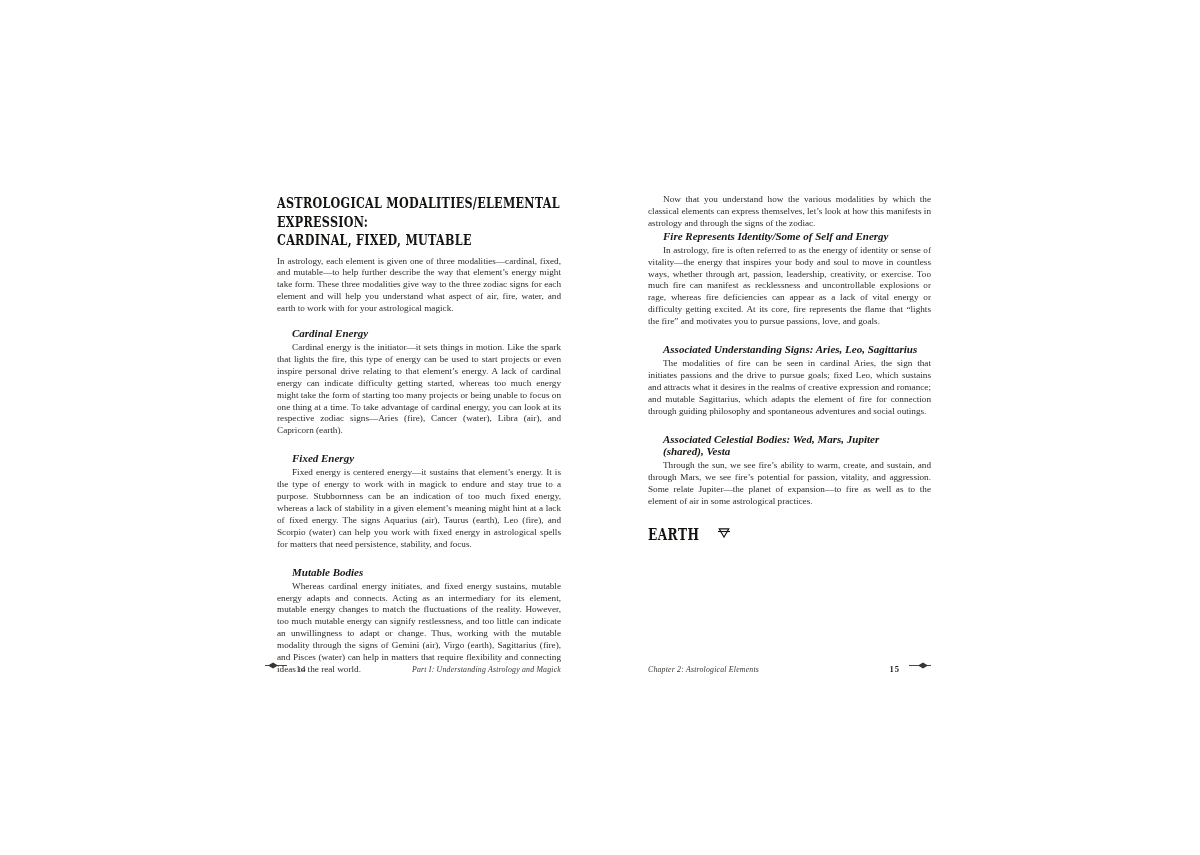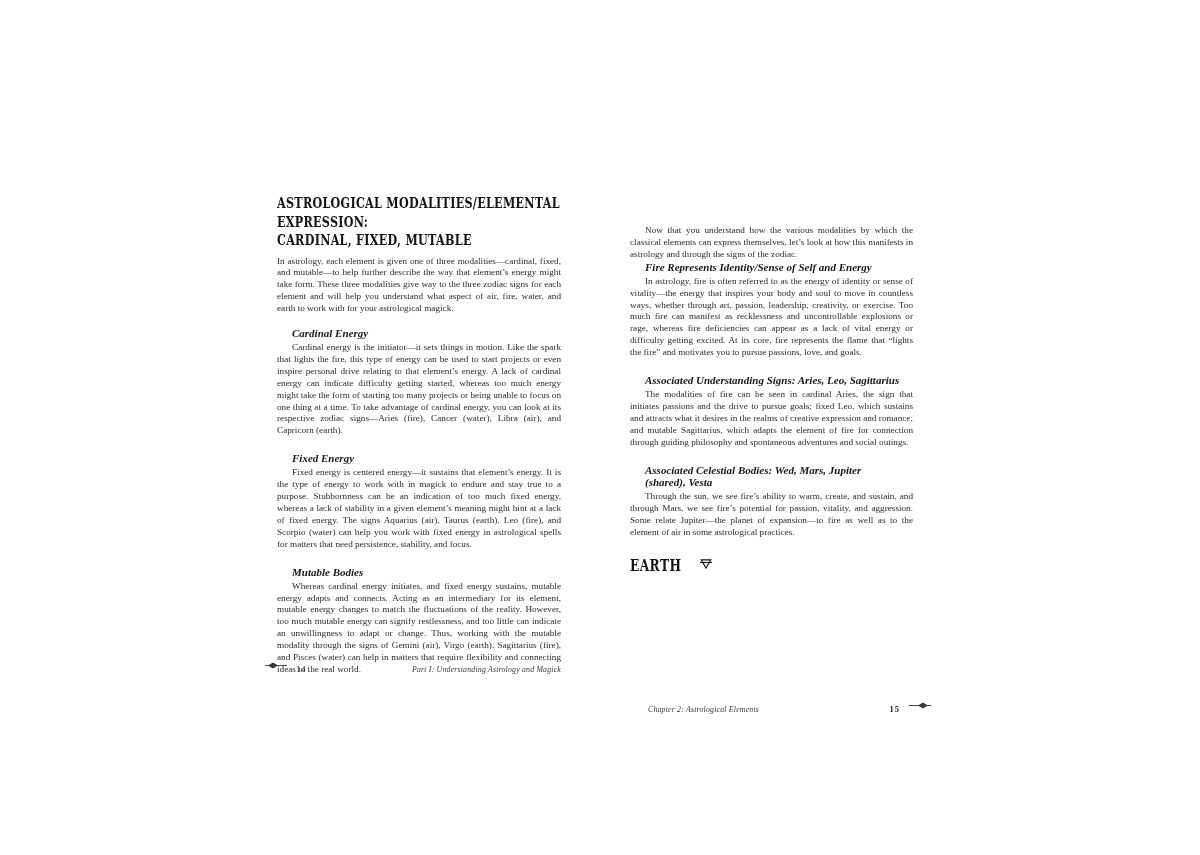--- a/index.html
+++ b/index.html
@@ -6,21 +6,21 @@
   body {
     width: 1200px; height: 855px;
     background: #ffffff;
     font-family: "Liberation Serif", serif;
     color: #2e2a26;
     position: relative;
     overflow: hidden;
   }
   .page { position: absolute; top: 194px; }
   #left-page  { left: 277px; width: 284px; }
-  #right-page { left: 630px; width: 283px; margin-top: 31px; }
+  #right-page { left: 648px; width: 283px; }
 
   .main-heading {
     font-family: "DejaVu Serif", serif;
     font-weight: 700;
     font-size: 15.5px;
     line-height: 18.5px;
     letter-spacing: 0.4px;
     color: #151310;
     white-space: pre-line;
     transform: scaleX(0.72);
@@ -69,21 +69,21 @@
   .el-icon { flex: 0 0 auto; margin-top: -2px; }
 
   .footer {
     position: absolute;
     top: 656px;
     display: flex;
     align-items: flex-end;
     gap: 8px;
   }
   #left-footer  { left: 264px; width: 297px; }
-  #right-footer { left: 648px; width: 284px; margin-top: 40px; }
+  #right-footer { left: 648px; width: 284px; }
   .running-title {
     font-style: italic;
     font-size: 7.8px;
     letter-spacing: 0.2px;
     color: #3a3632;
     white-space: nowrap;
   }
   .page-number {
     font-size: 8.5px;
     letter-spacing: 1px;
@@ -115,21 +115,21 @@
     <h3 class="subhead">Mutable Bodies</h3>
     <p class="body-par indent">Whereas cardinal energy initiates, and fixed energy sustains, mutable energy adapts and connects. Acting as an intermediary for its element, mutable energy changes to match the fluctuations of the reality. However, too much mutable energy can signify restlessness, and too little can indicate an unwillingness to adapt or change. Thus, working with the mutable modality through the signs of Gemini (air), Virgo (earth), Sagittarius (fire), and Pisces (water) can help in matters that require flexibility and connecting ideas to the real world.</p>
   </div>
 </div>
 
 <div class="page" id="right-page">
   <p class="body-par indent">Now that you understand how the various modalities by which the classical elements can express themselves, let’s look at how this manifests in astrology and through the signs of the zodiac.</p>
 
 
   <div class="section">
-    <h3 class="subhead">Fire Represents Identity/Sense of Self and Energy</h3>
+    <h3 class="subhead">Fire Represents Identity/Some of Self and Energy</h3>
     <p class="body-par indent gap-after-lg">In astrology, fire is often referred to as the energy of identity or sense of vitality—the energy that inspires your body and soul to move in countless ways, whether through art, passion, leadership, creativity, or exercise. Too much fire can manifest as recklessness and uncontrollable explosions or rage, whereas fire deficiencies can appear as a lack of vital energy or difficulty getting excited. At its core, fire represents the flame that “lights the fire” and motivates you to pursue passions, love, and goals.</p>
   </div>
 
   <div class="section">
     <h3 class="subhead">Associated Understanding Signs: Aries, Leo, Sagittarius</h3>
     <p class="body-par indent gap-after-lg">The modalities of fire can be seen in cardinal Aries, the sign that initiates passions and the drive to pursue goals; fixed Leo, which sustains and attracts what it desires in the realms of creative expression and romance; and mutable Sagittarius, which adapts the element of fire for connection through guiding philosophy and spontaneous adventures and social outings.</p>
   </div>
 
   <div class="section">
     <h3 class="subhead">Associated Celestial Bodies: Wed, Mars, Jupiter

